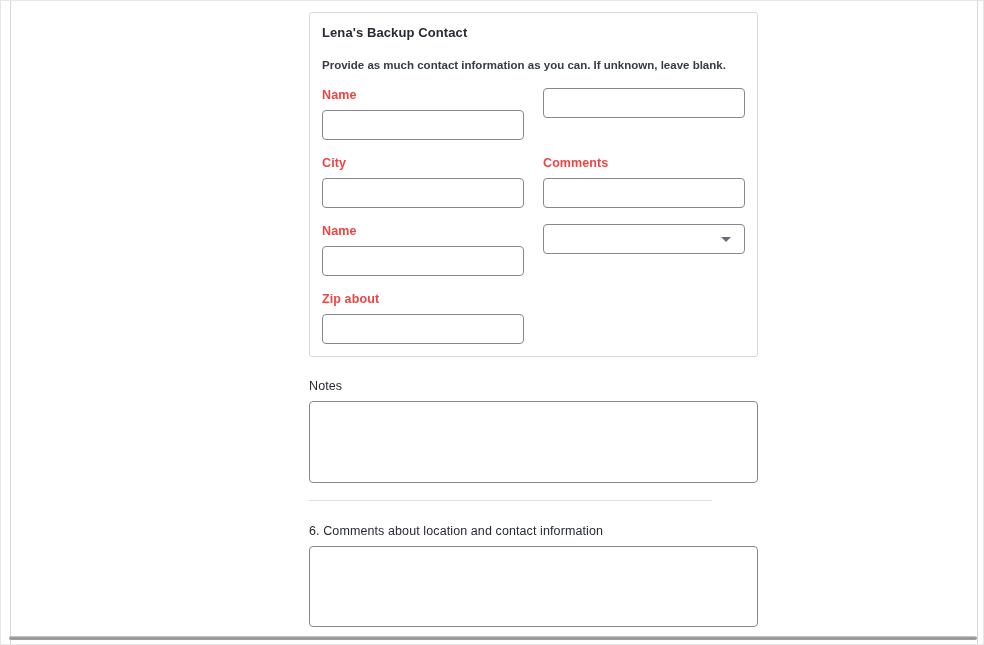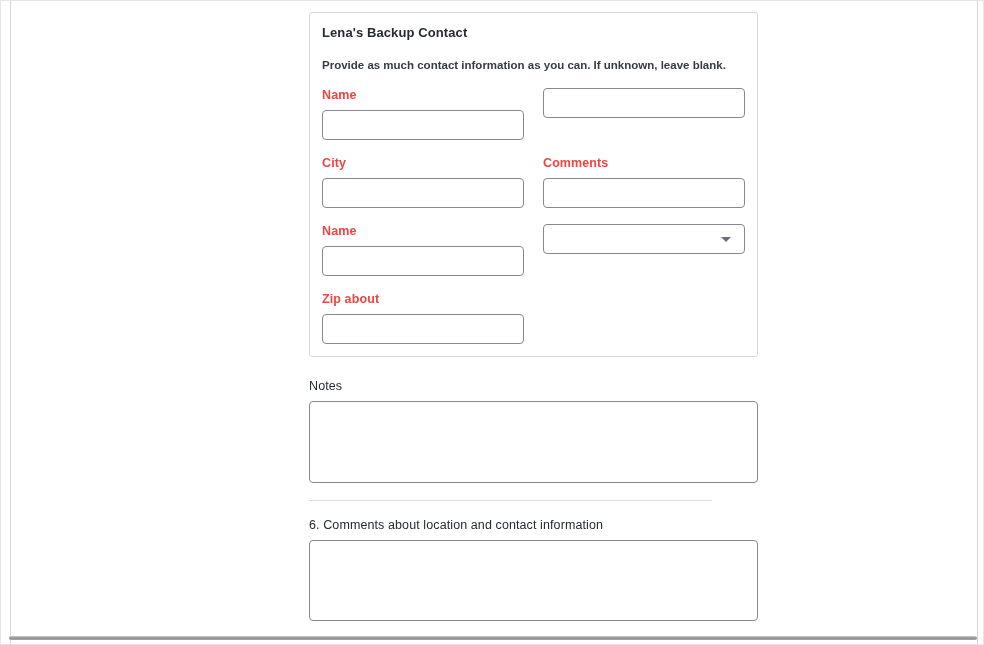--- a/index.html
+++ b/index.html
@@ -41,21 +41,21 @@
            border-top:5px solid #6a6f77; }
 
   
   .block { margin-top:22px; }
   .block-label { display:block; font-size:12.5px; font-weight:400; color:#262b32;
                  line-height:14px; margin-bottom:8px; letter-spacing:.1px; }
   .area { display:block; width:449px; height:82px; background:#fff;
           border:1px solid #85898f; border-radius:4px; resize:none; outline:none;
           font-family:inherit; font-size:12px; color:#262b32; padding:6px 8px; }
   .divider { border:none; height:1px; background:#d9e1e6; margin-top:17px; }
-  .comments-block { margin-top:17px; }
+  .comments-block { margin-top:23px; }
   .comments-block .area { height:81px; }
 </style>
 </head>
 <body>
 
 <div class="viewport">
   <div class="edge-line edge-left"></div>
   <div class="edge-line edge-right"></div>
 
   <div class="content">

